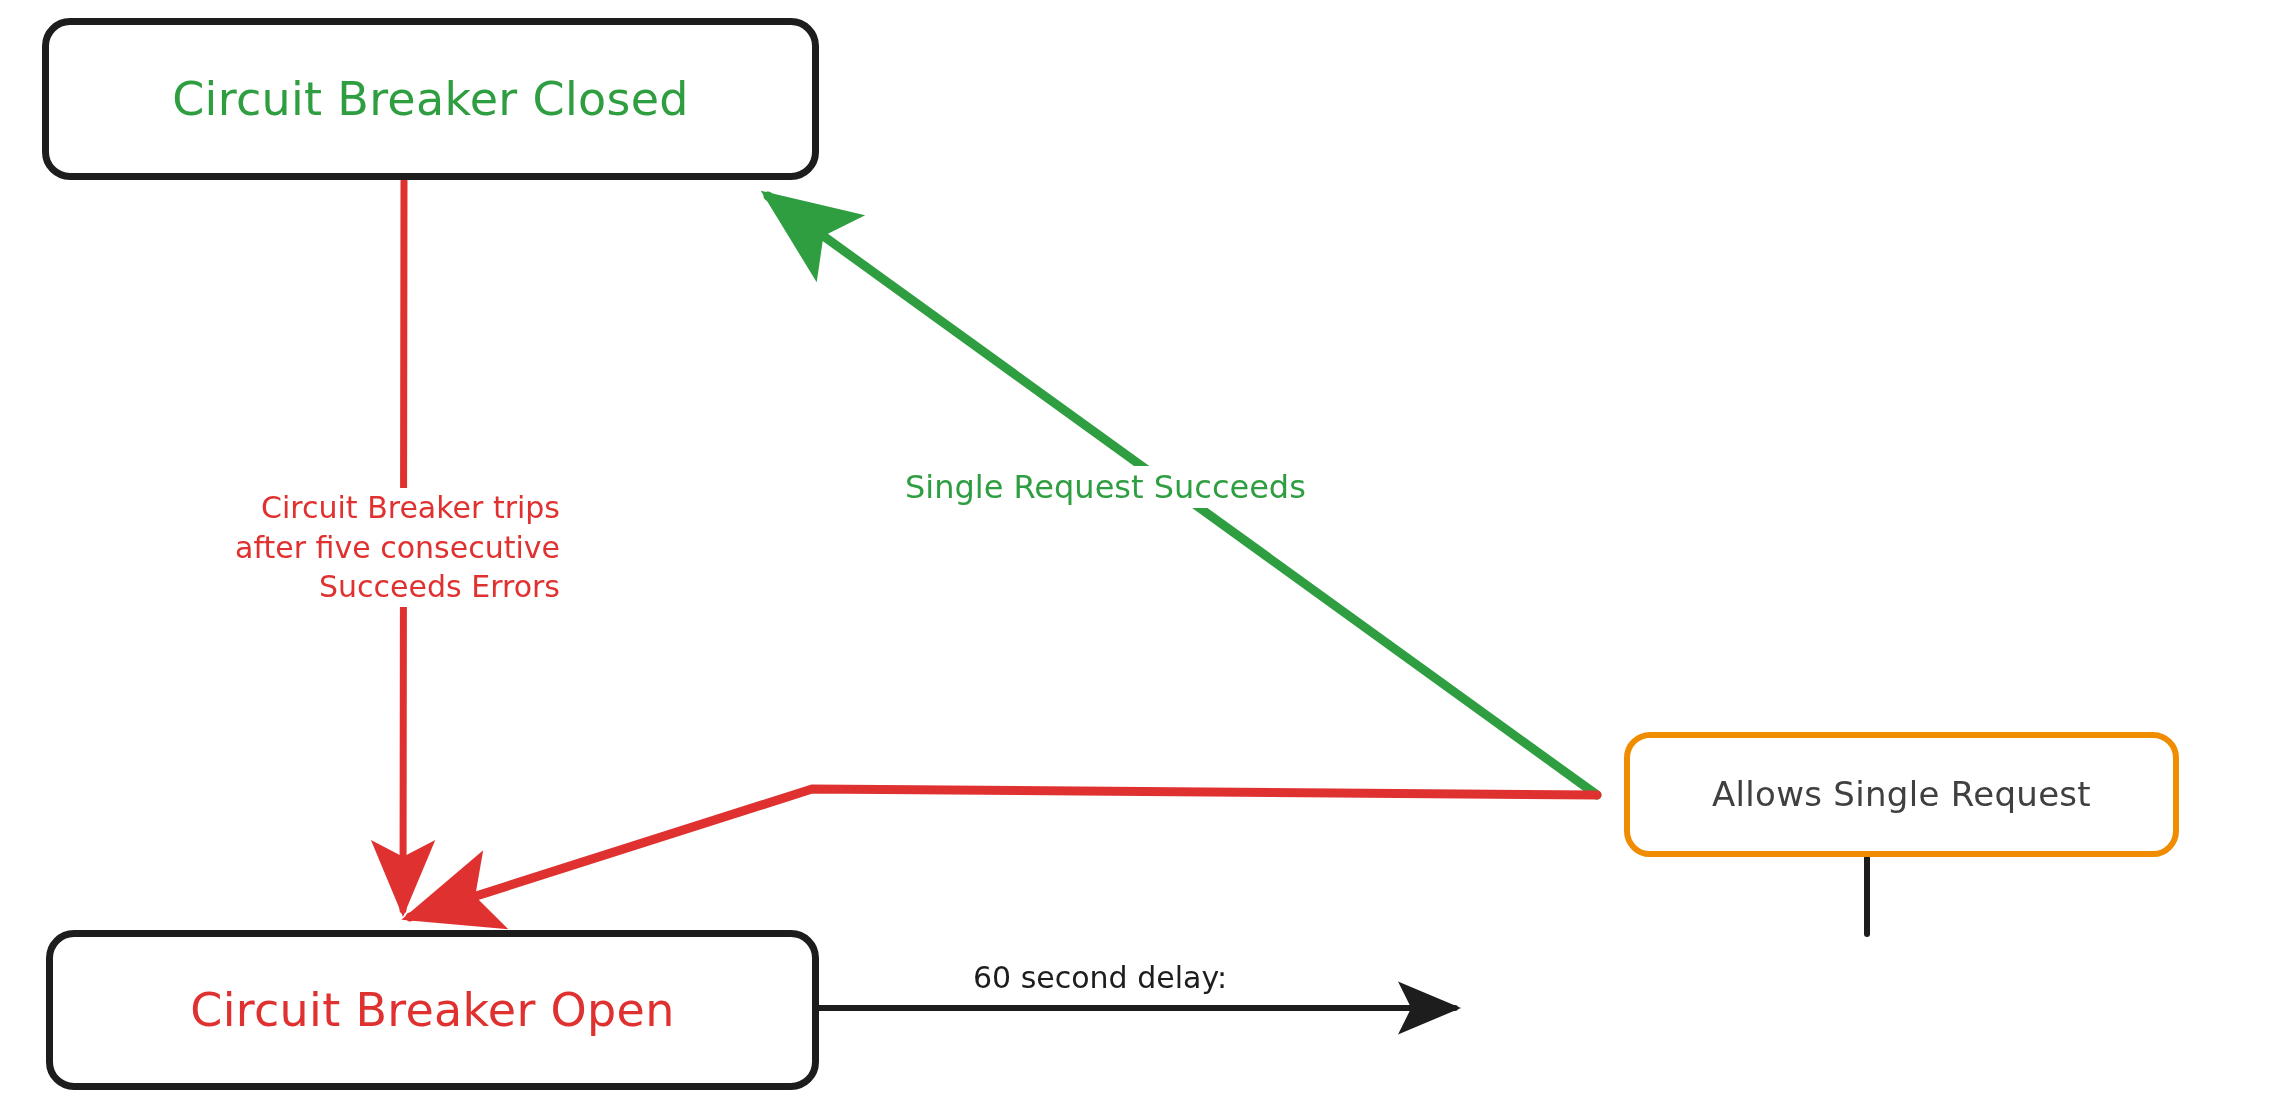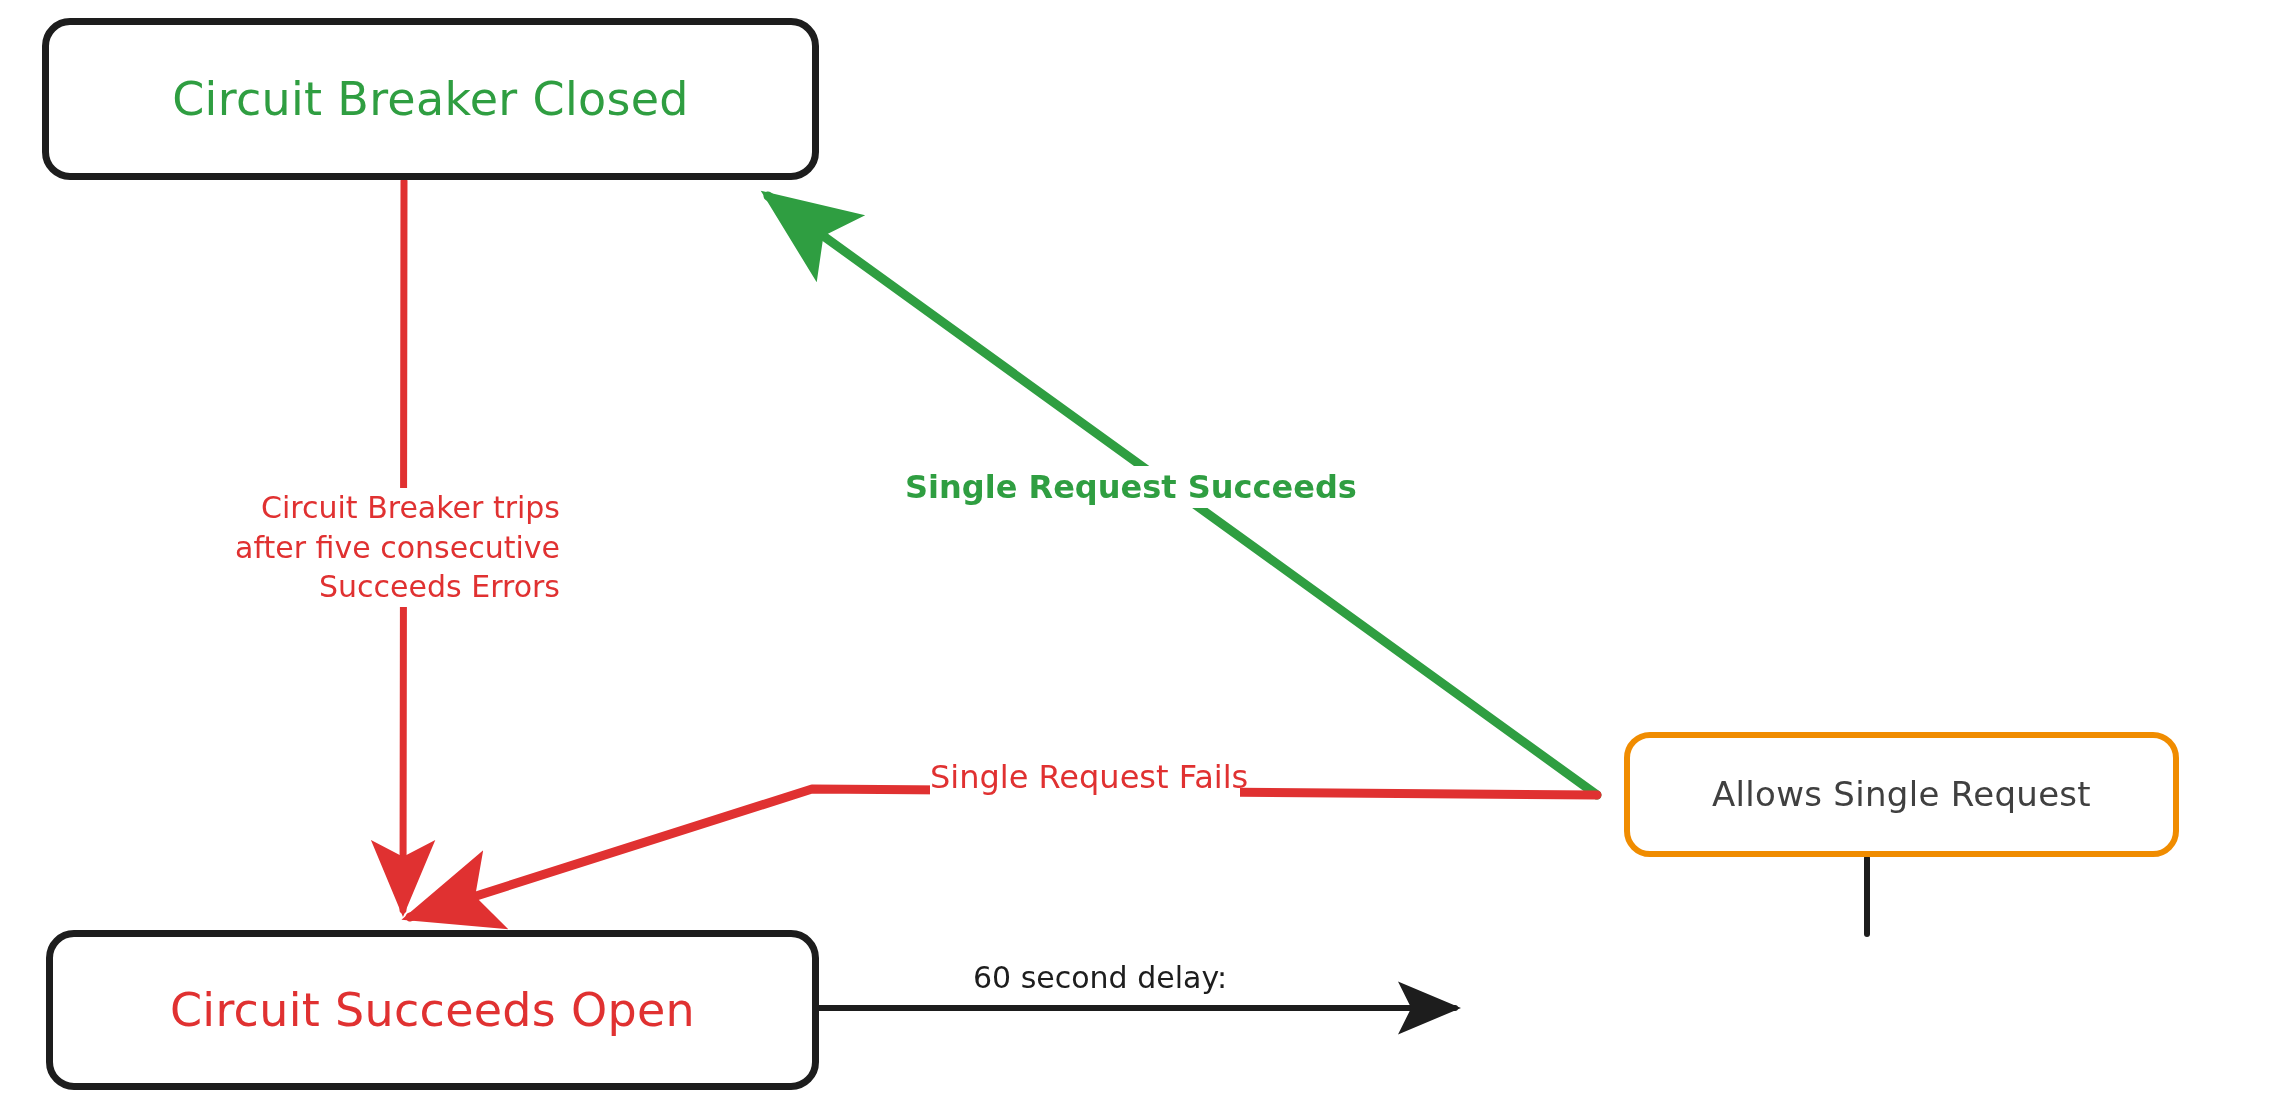--- a/index.html
+++ b/index.html
@@ -28,21 +28,21 @@
   #node-halfopen{left:1475px;top:933px;width:787px;height:159px;}
   #node-halfopen .node-label{font-size:46px;}
 
   #node-allows{left:1600px;top:732px;width:555px;height:125px;}
   #node-allows .node-label{font-size:34px;}
 
   .edge-label{position:absolute;font-family:"DejaVu Sans",sans-serif;text-align:center;line-height:1.32;
               background:#ffffff;white-space:nowrap;}
 
   #lbl-trips{left:160px;top:488px;width:400px;font-size:30px;text-align:right;}
-  #lbl-succeeds{left:905px;top:466px;width:360px;font-size:32px;font-weight:bold;}
+  #lbl-succeeds{left:905px;top:466px;width:360px;font-size:32px;}
   #lbl-fails{left:930px;top:756px;width:310px;font-size:32px;}
   #lbl-delay{left:940px;top:958px;width:320px;font-size:30px;}
   .edge-label .line{display:block;}
 </style>
 </head>
 <body>
 
 <div id="stage">
 
   <svg id="edges" viewBox="0 0 2272 1107" xmlns="http://www.w3.org/2000/svg">
@@ -67,39 +67,36 @@
     <path d="M 800 1008 L 1455 1008" fill="none" stroke="#1d1d1d" stroke-width="6" stroke-linecap="round" marker-end="url(#ah-black)"></path>
 
     <path d="M 1867 858 L 1867 934" fill="none" stroke="#1d1d1d" stroke-width="6" stroke-linecap="round"></path>
   </svg>
 
   <div class="node node-black" id="node-closed">
     <span class="node-label t-green">Circuit Breaker Closed</span>
   </div>
 
   <div class="node node-black" id="node-open">
-    <span class="node-label t-red">Circuit Succeeds Open</span>
+    <span class="node-label t-red">Circuit Breaker Open</span>
   </div>
 
 
   <div class="node node-orangebox" id="node-allows">
     <span class="node-label t-orange">Allows Single Request</span>
   </div>
 
   <div class="edge-label t-red" id="lbl-trips">
     <span class="line">Circuit Breaker trips</span>
     <span class="line">after five consecutive</span>
     <span class="line">Succeeds Errors</span>
   </div>
 
   <div class="edge-label t-green" id="lbl-succeeds">
     <span class="line">Single Request Succeeds</span>
   </div>
 
-  <div class="edge-label t-red" id="lbl-fails">
-    <span class="line">Single Request Fails</span>
-  </div>
 
   <div class="edge-label t-black" id="lbl-delay">
     <span class="line">60 second delay:</span>
   </div>
 
 </div>
 
 </body></html>

